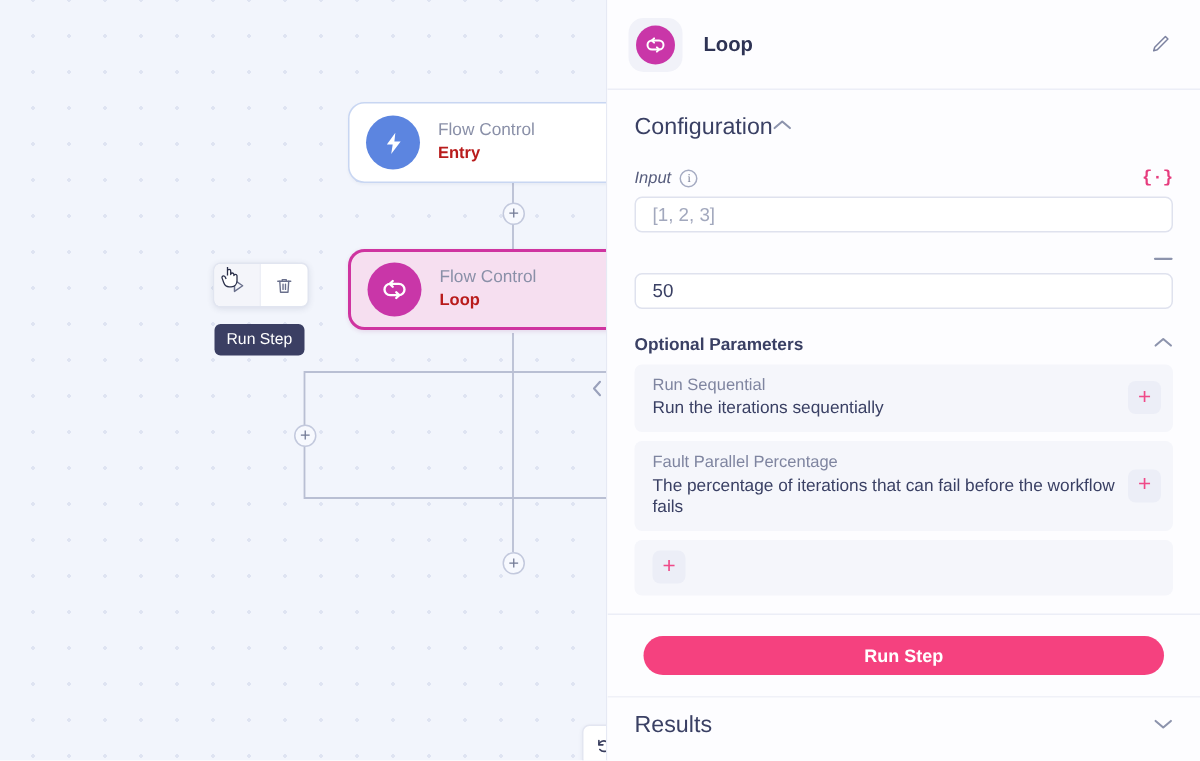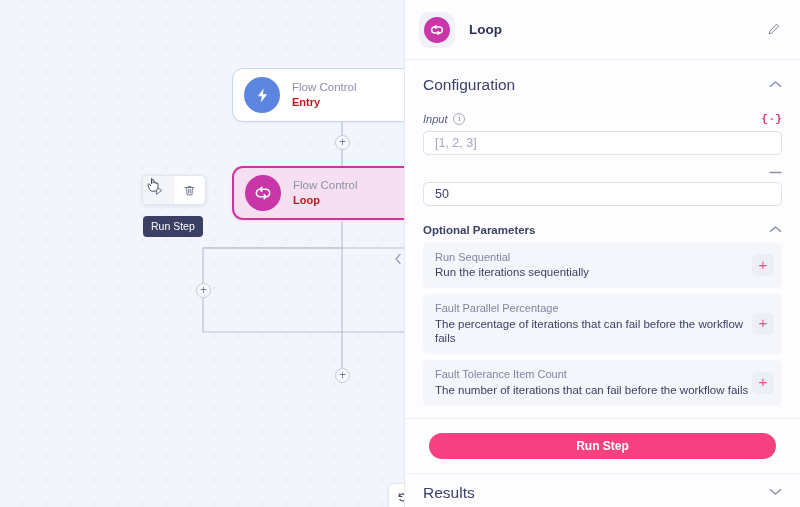--- a/index.html
+++ b/index.html
@@ -158,21 +158,21 @@
   .panel-header-title {
     margin-left: 14px;
     font-size: 13.5px; color: #2e3354; font-weight: bold;
     flex: 1;
   }
   .pencil-btn { width: 22px; height: 22px; display:flex; align-items:center; justify-content:center; }
 
   .panel-body { flex: 1; overflow: hidden; background: #fdfdff; }
 
   .section-head {
-    display: flex; align-items: center; justify-content: space-between;
+    display: flex; align-items: center; justify-content: flex-start;
     padding: 16px 18px 10px 18px;
   }
   .section-title { font-size: 15.5px; color: #3a4064; }
   .chev { color: #8d94ad; font-size: 11px; line-height:1; }
 
   .field { padding: 0 18px; }
   .field-label-row {
     display: flex; align-items: center;
     margin-top: 8px; margin-bottom: 6px;
   }
@@ -417,24 +417,20 @@
           <div class="opt-texts">
             <div class="opt-name">Fault Parallel Percentage</div>
             <div class="opt-desc">The percentage of iterations that can fail before the workflow fails</div>
           </div>
           <div class="opt-add">
             <span>+</span>
           </div>
         </div>
 
         <div class="opt-row">
-          <div class="opt-texts">
-            <div class="opt-name">Fault Tolerance Item Count</div>
-            <div class="opt-desc">The number of iterations that can fail before the workflow fails</div>
-          </div>
           <div class="opt-add">
             <span>+</span>
           </div>
         </div>
       </div>
 
       <div class="panel-divider"></div>
 
       <div class="run-area">
         <div class="run-btn">Run Step</div>

